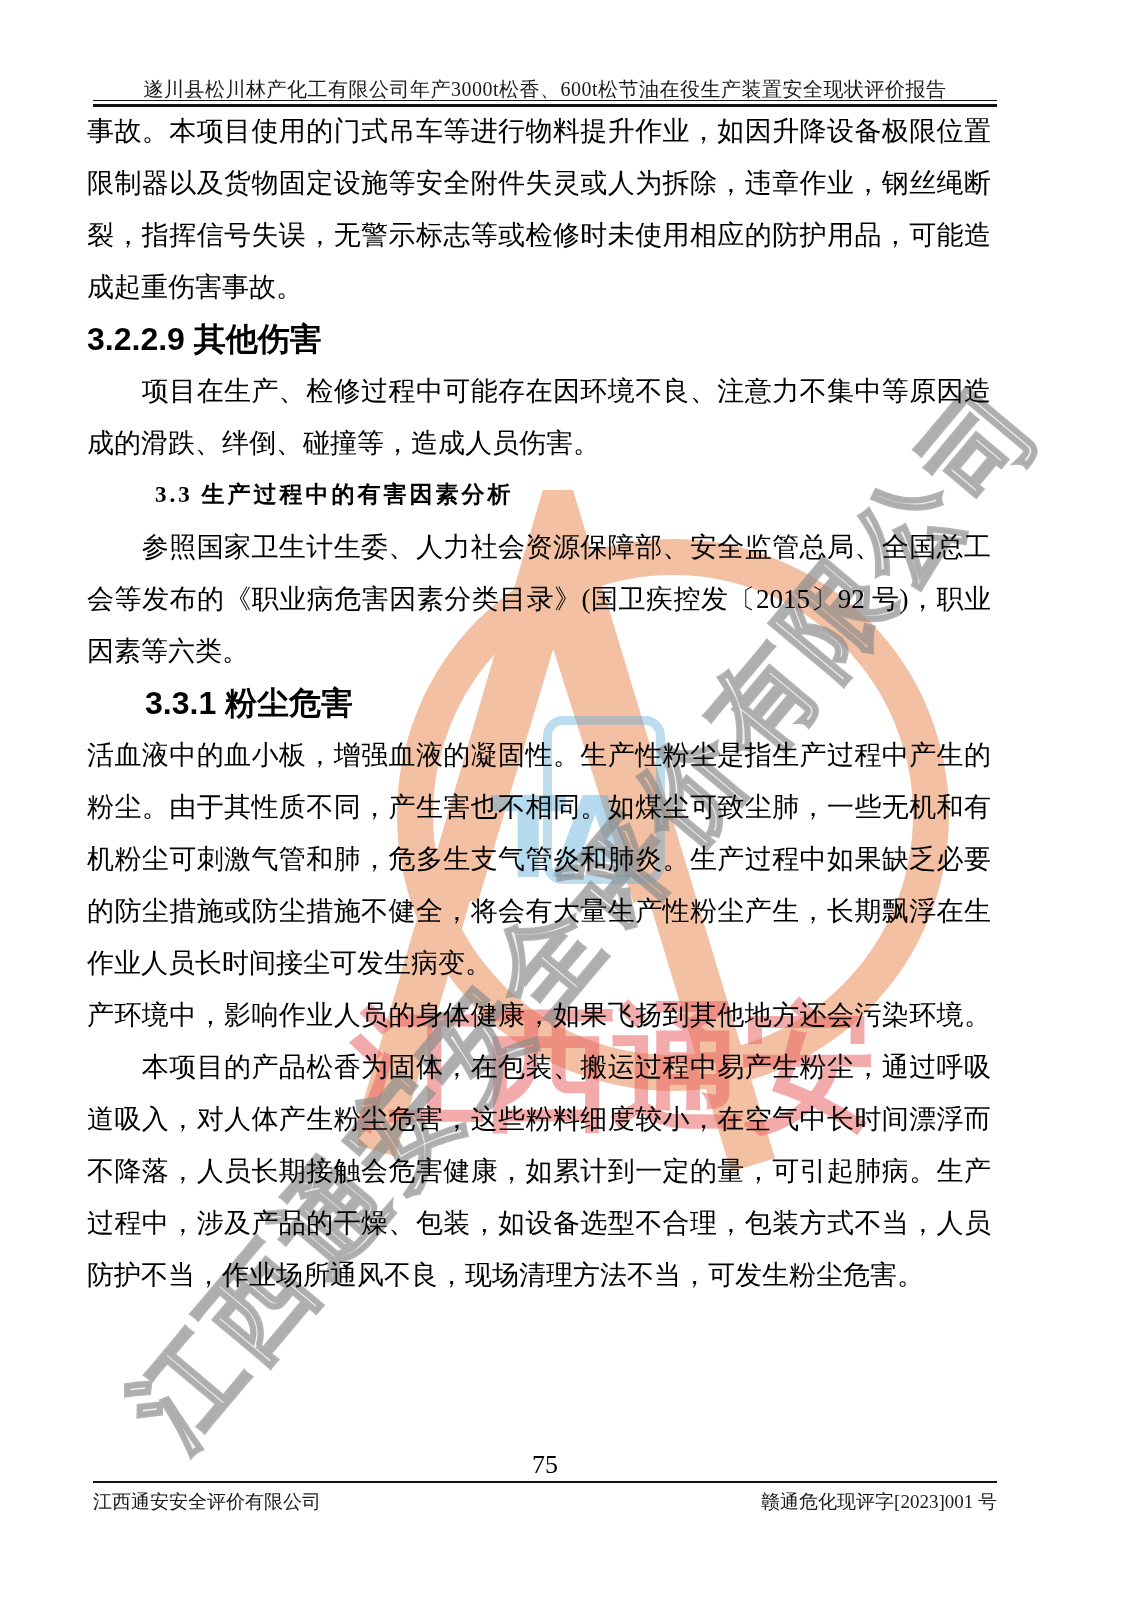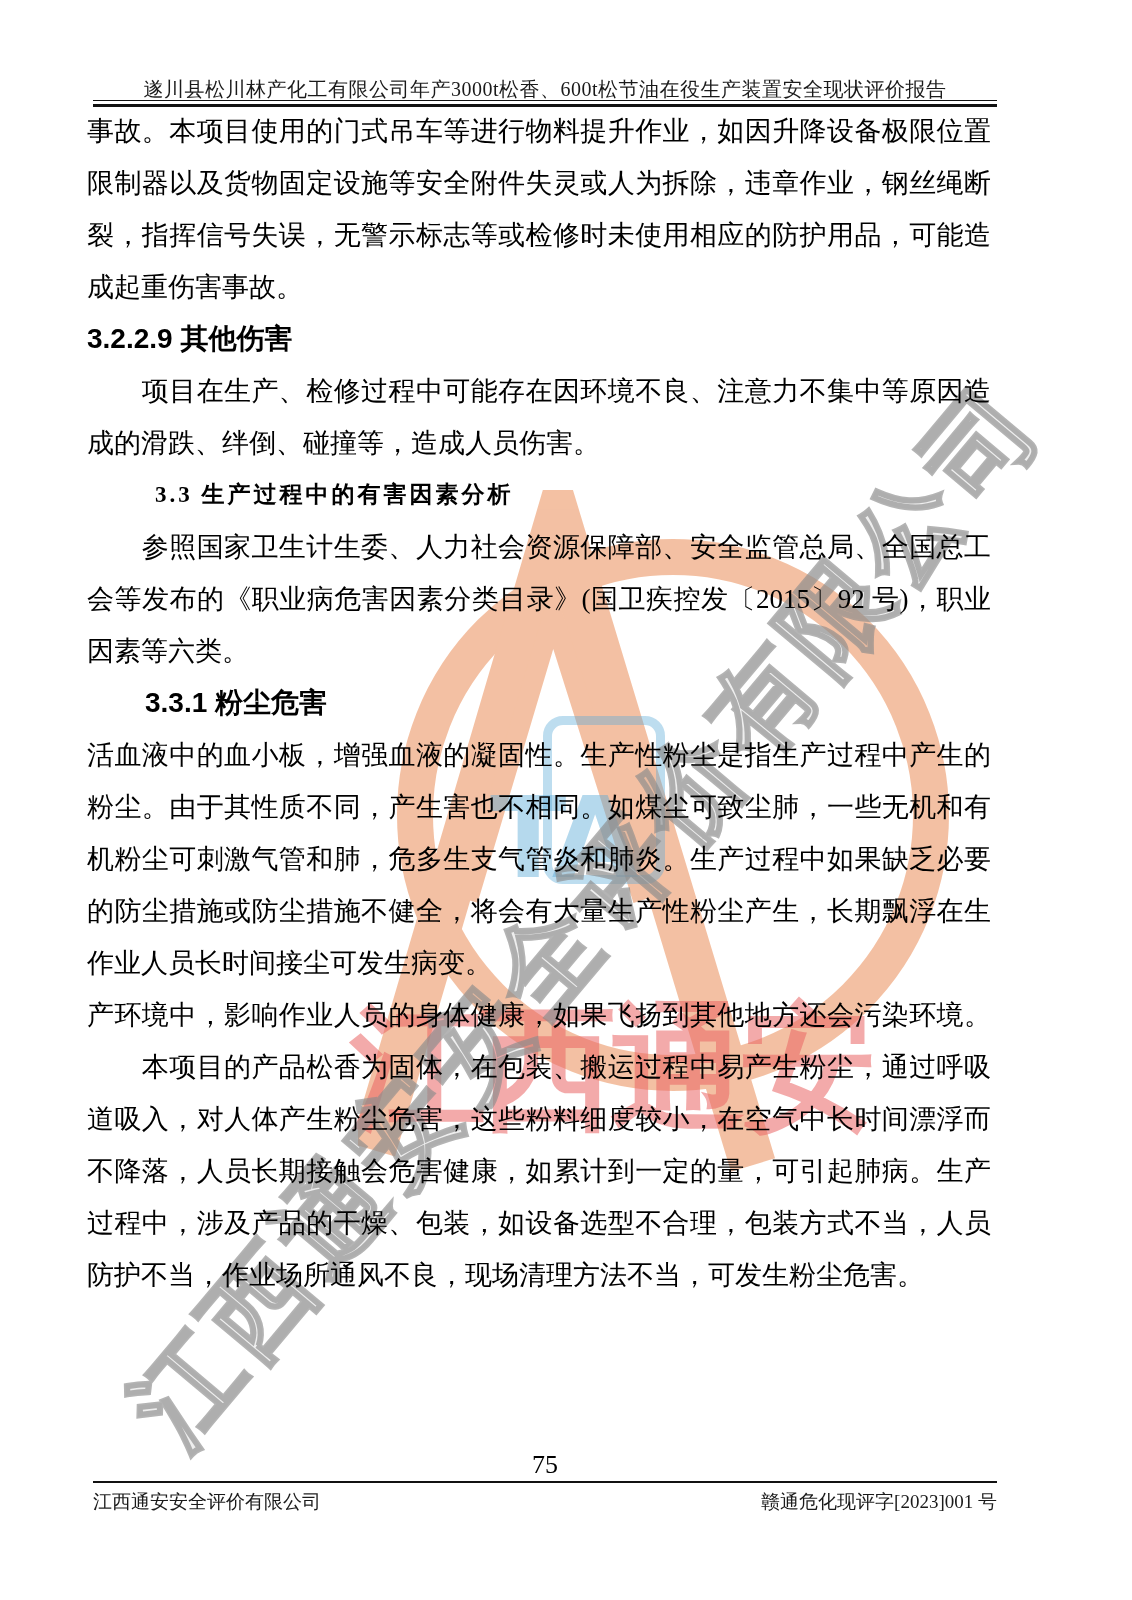--- a/index.html
+++ b/index.html
@@ -52,21 +52,21 @@
     font-size:27px; line-height:52px; color:#000000;
   }
   .line {
     height:52px; overflow:hidden;
     text-align:justify; text-align-last:justify;
   }
   .line.end { text-align-last:left; }
   .h-sub, .h-sub2 {
     height:52px; line-height:52px; overflow:hidden;
     font-family:"Liberation Sans","DejaVu Sans",sans-serif;
-    font-weight:bold; font-size:28px; text-align:left;
+    font-weight:bold; font-size:32px; text-align:left;
   }
   .h-sub2 { padding-left:58px; }
   .h-main {
     height:52px; line-height:52px; overflow:hidden; padding-left:68px;
     font-family:"Liberation Serif","DejaVu Serif",serif;
     font-weight:bold; font-size:23px; letter-spacing:3px; text-align:left;
   }
   .page-num {
     position:absolute; left:93px; width:904px; top:1450px;
     font-size:26px; text-align:center;

